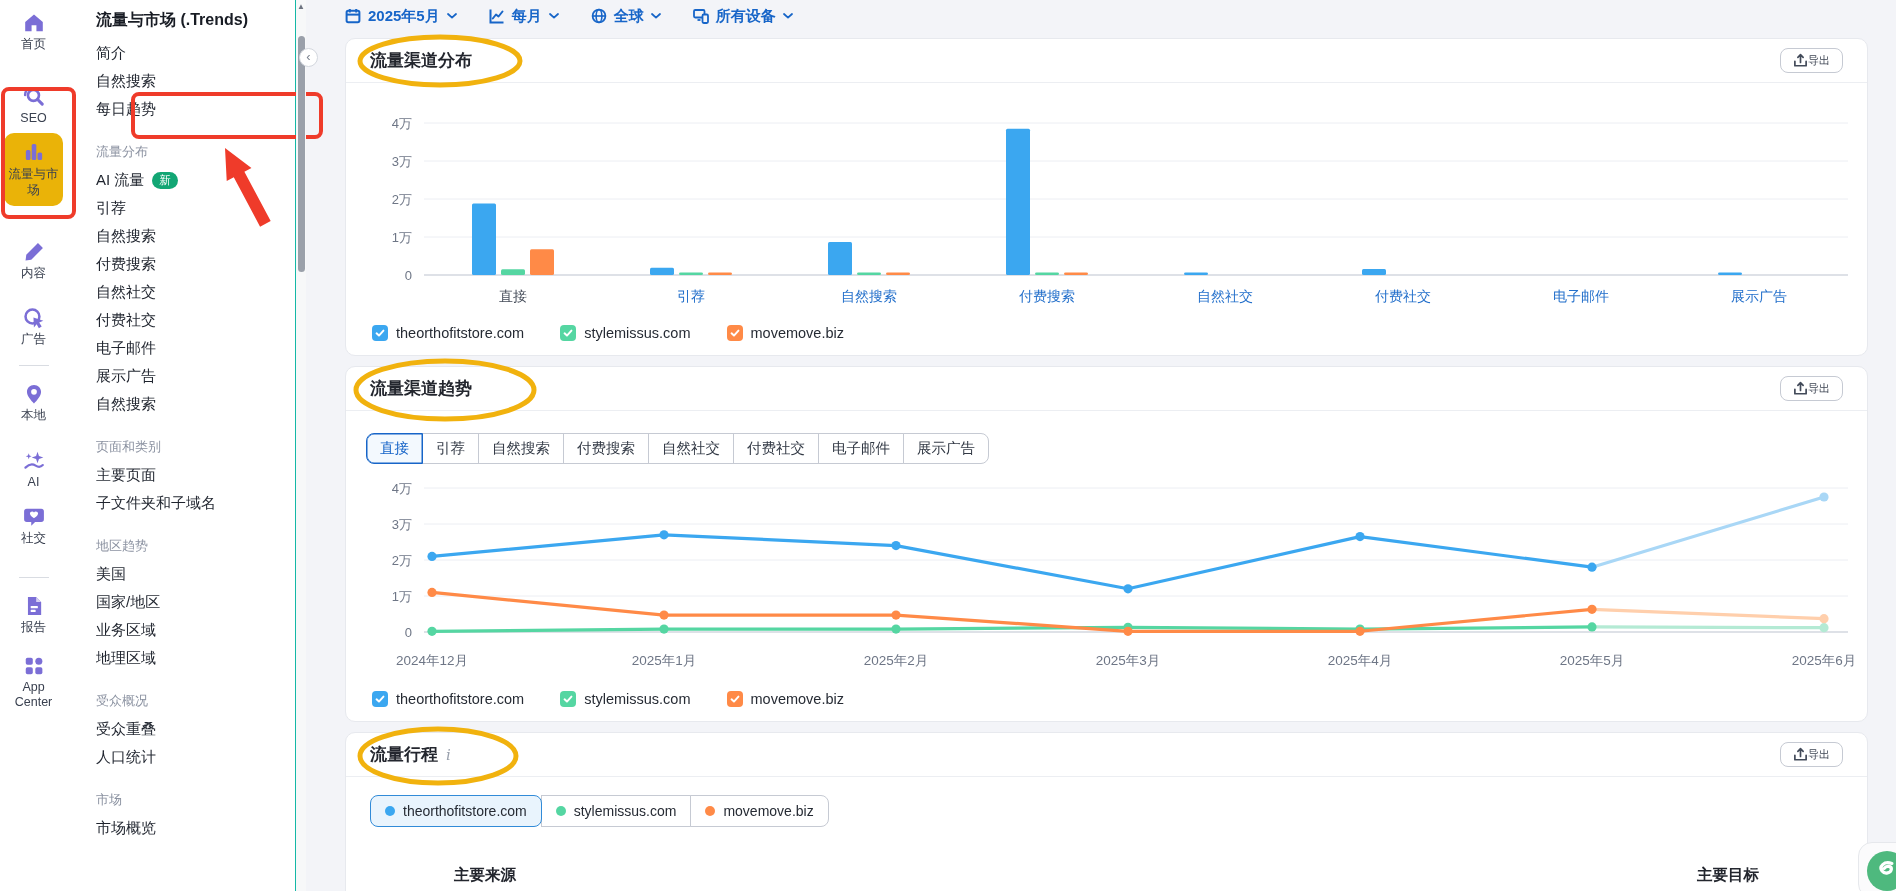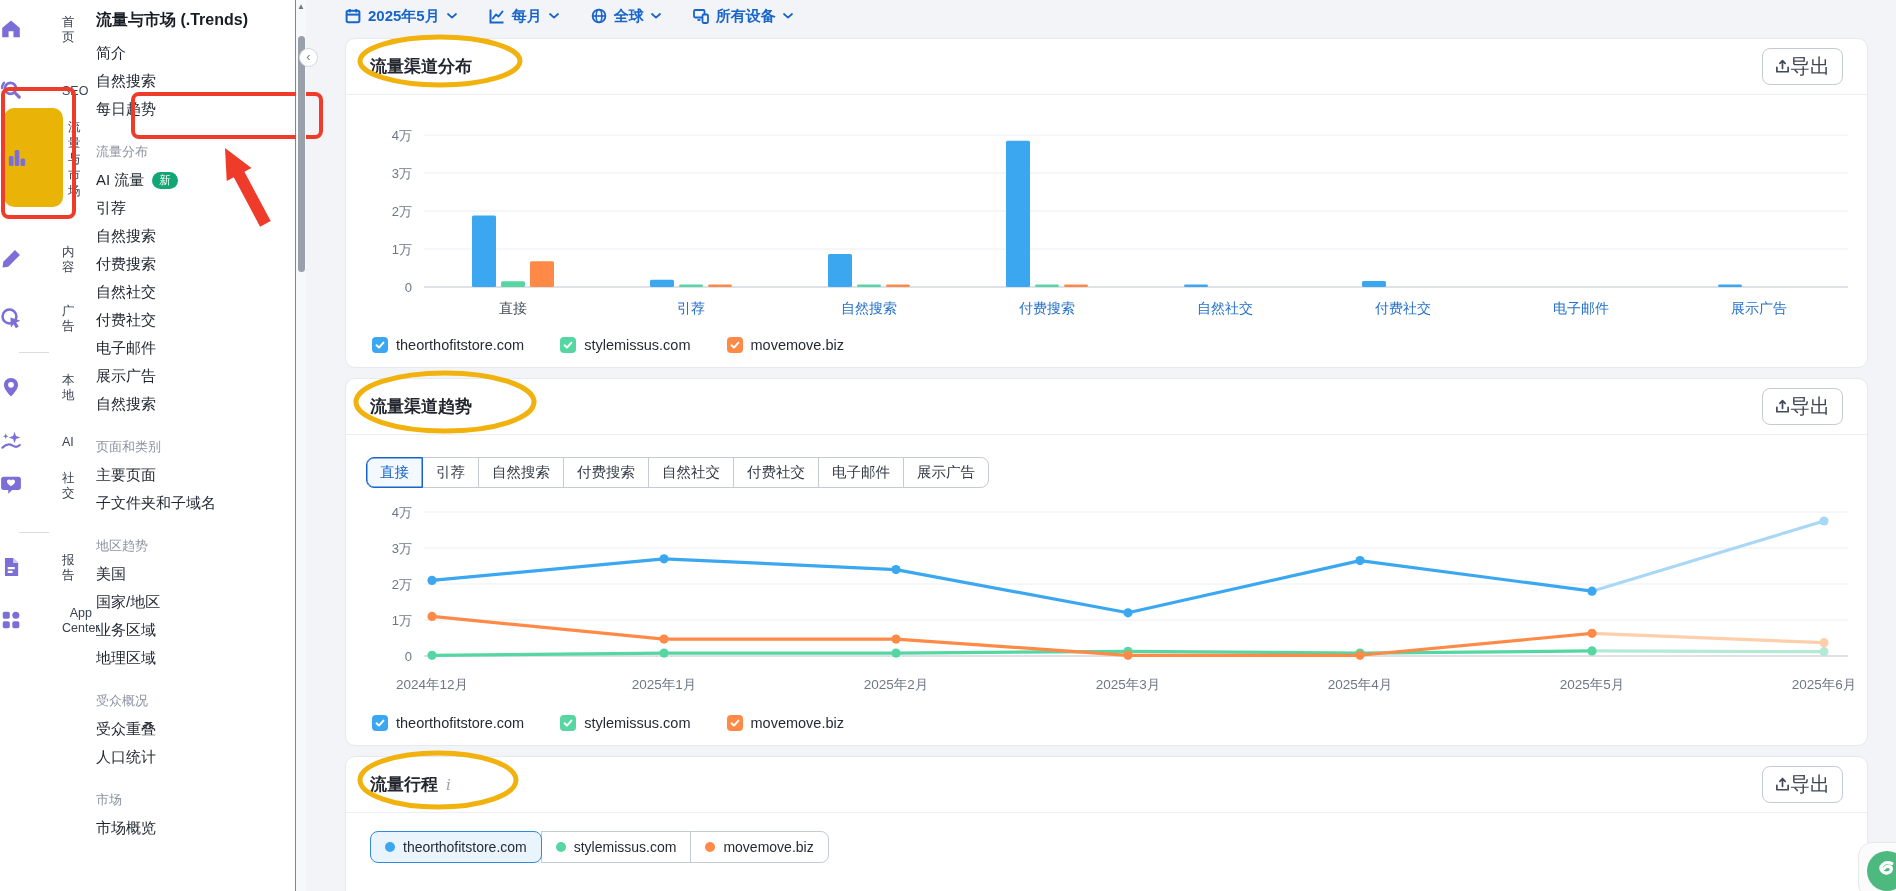--- a/index.html
+++ b/index.html
@@ -1,21 +1,21 @@
 <!DOCTYPE html>
 <html><head>
 <meta charset="utf-8">
 <style>
   * { margin:0; padding:0; box-sizing:border-box; }
   html,body { width:1896px; height:891px; overflow:hidden; }
   body { font-family:"Liberation Sans","DejaVu Sans",sans-serif; background:#f3f4f8; position:relative; color:#1f242e; }
 
   
   .rail { position:absolute; left:0; top:0; width:67px; height:891px; background:#fff; z-index:20; }
-  .rail-item { display:flex; flex-direction:row; align-items:center; cursor:pointer;gap:40px; }
+  .rail-item { display:flex; flex-direction:column; align-items:center; cursor:pointer; }
   .rail-item .ric { width:22px; height:22px; }
   .rail-item .ric svg { width:22px; height:22px; display:block; }
   .rail-label { font-size:12.5px; line-height:15px; color:#3a4150; text-align:center; margin-top:3px; white-space:pre-line; }
   .rail-item.active { background:#eab308; border-radius:10px; width:59px; padding:8px 2px; }
   .rail-item.active .rail-label { line-height:16px; }
   .rail-div { height:1px; background:#d9dce2; width:30px; margin:0 auto; }
 
   
   .sidebar { position:absolute; left:67px; top:0; width:229px; height:891px; background:#fff; border-right:1px solid #14b8a6; z-index:15; }
   .side-title { font-size:16px; font-weight:bold; padding:10px 0 8px 29px; color:#181c24; }
@@ -35,21 +35,21 @@
   .filterbar { height:32px; display:flex; align-items:center; gap:32px; padding-left:39px; }
   .filter { display:flex; align-items:center; gap:7px; color:#1765c8; font-size:15px; font-weight:bold; cursor:pointer; }
   .filter svg.fic { width:16px; height:16px; }
   .filter svg.chev { width:10px; height:6px; }
 
   .cards { padding:6px 28px 0 39px; }
   .card { background:#fff; border:1px solid #e7e9ee; border-radius:10px; margin-bottom:10px; }
   .card-head { position:relative; display:flex; justify-content:space-between; align-items:center; padding:9px 24px; border-bottom:1px solid #eceef2; min-height:41px; }
   .card-title { font-size:17px; font-weight:bold; color:#23262e; display:flex; align-items:center; gap:8px;text-align:center; }
   .info-i { font-family:"DejaVu Serif",serif; font-style:italic; font-size:15px; color:#9aa1ad; font-weight:normal; }
-  .export-btn { display:flex; align-items:center; border:1px solid #c6cad3; border-radius:8px; background:#fff; padding:4px 12px; font-size:20px; color:#3f4654; cursor:pointer; }
+  .export-btn { display:flex; align-items:center; border:1px solid #c6cad3; border-radius:8px; background:#fff; padding:4px 12px; font-size:11px; color:#3f4654; cursor:pointer; }
   .export-btn svg { width:15px; height:15px; }
   .card-body { padding:6px 14px 14px; }
 
   .legend { display:flex; gap:36px; padding-left:12px; margin-top:10px; }
   .legend-item { display:flex; align-items:center; gap:8px; font-size:14.5px; color:#262b34; cursor:pointer; }
   .cbx { width:16px; height:16px; border-radius:4px; display:inline-flex; align-items:center; justify-content:center; }
   .cbx svg { width:12px; height:12px; }
 
   .tabs { display:flex; margin:16px 0 0 6px; }
   .tab { border:1px solid #c6cad3; background:#fff; color:#333a46; font-size:14.5px; padding:5px 13px; margin-left:-1px; cursor:pointer; line-height:19px; }

